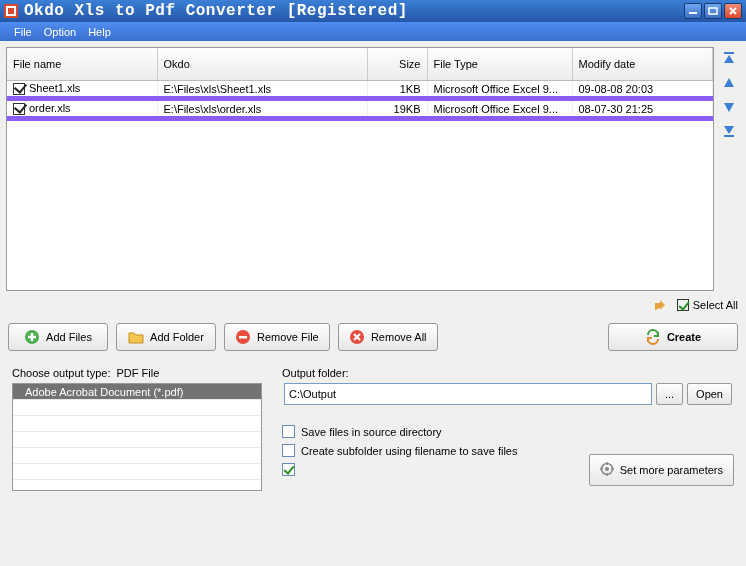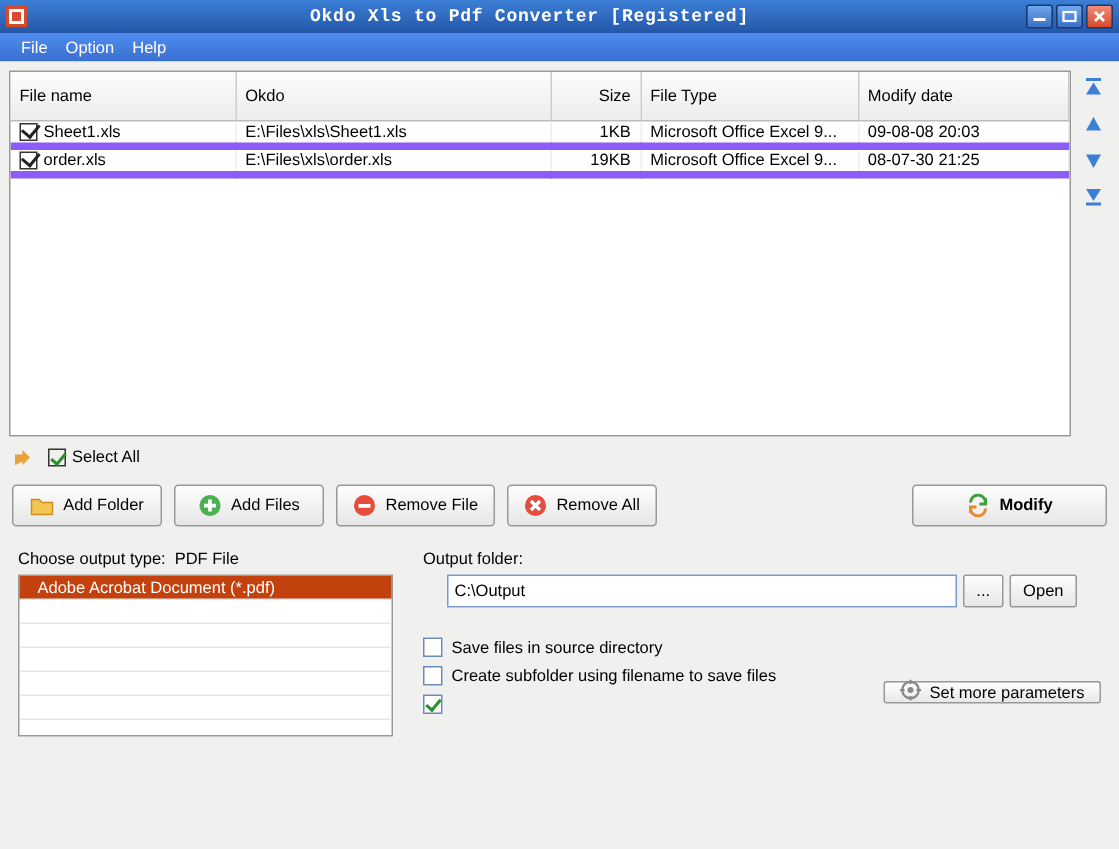--- a/index.html
+++ b/index.html
@@ -1,20 +1,20 @@
 <!DOCTYPE html>
 <html><head>
 <meta charset="utf-8">
 <style>
 * { box-sizing: border-box; margin: 0; padding: 0; font-family: Tahoma, Arial, sans-serif; font-size: 11px; }
 body { background: #ffffff; width: 746px; height: 566px; overflow: hidden; }
 
 .titlebar { height: 22px; background: linear-gradient(#3b7fd6, #2456a8); display: flex; align-items: center; padding: 0 4px; color: #fff; }
 .titlebar .app-icon { width: 14px; height: 14px; margin-right: 6px; display:flex; align-items:center; justify-content:center; }
-.titlebar .title { flex: 1; font-family: "Courier New", monospace; font-size: 12px; font-weight: bold; letter-spacing: 0.5px; text-align: center; }
+.titlebar .title { flex: 1; font-family: "Courier New", monospace; font-size: 16px; font-weight: bold; letter-spacing: 0.5px; }
 .win-btn { width: 18px; height: 16px; margin-left: 2px; border: 1px solid #1a3a6e; border-radius: 2px; display: inline-flex; align-items:center; justify-content:center; }
 .win-min { background: linear-gradient(#6fa7f2,#3a6fc2); }
 .win-max { background: linear-gradient(#6fa7f2,#3a6fc2); }
 .win-close { background: linear-gradient(#f28b7a,#d94a2c); }
 
 .menubar { height: 19px; background: linear-gradient(#4e8df0,#3a6fd0); color: #fff; display:flex; align-items:center; padding: 0 14px; gap: 12px; font-family: "Courier New", monospace; font-size: 12px; }
 .menubar span { cursor: default; }
 
 .content { background: #f0f0ee; padding: 6px; height: calc(100% - 41px); display:flex; flex-direction:column; }
 
@@ -23,50 +23,50 @@
 .filelist table { width: 100%; border-collapse: collapse; table-layout: fixed; }
 .filelist th { background: linear-gradient(#fdfdfd,#ececec); border-right:1px solid #ccc; border-bottom:1px solid #bbb; text-align:left; padding: 10px 6px; font-weight:normal; height:18px; }
 .filelist td { padding: 1px 6px; border-right:1px solid #eee; white-space:nowrap; overflow:hidden; text-overflow:ellipsis; height:16px; }
 .filelist tbody tr { border-bottom: 5px solid #8b5cf6; }
 .filelist .chk { display:inline-block; vertical-align:middle; width:12px; height:12px; border:1px solid #333; margin-right:4px; position:relative; }
 .filelist .chk.checked::after { content:""; position:absolute; left:1px; top:-1px; width:9px; height:6px; border-left:2px solid #222; border-bottom:2px solid #222; transform: rotate(-50deg); }
 
 .side-arrows { width: 22px; display:flex; flex-direction:column; gap:8px; align-items:center; padding-top:4px; }
 .side-arrows svg { cursor:pointer; }
 
-.midbar { display:flex; align-items:center; gap:6px; margin: 6px 2px 10px; }
+.midbar { display:flex; align-items:center; gap:6px; margin: 6px 2px 10px; justify-content: flex-end; }
 .sel-label { display:flex; align-items:center; gap:4px; }
 .sel-label .chk2 { width:12px; height:12px; border:1px solid #333; position:relative; }
 .sel-label .chk2.checked::after { content:""; position:absolute; left:1px; top:2px; width:8px; height:4px; border-left:2px solid #2b8f2b; border-bottom:2px solid #2b8f2b; transform: rotate(-50deg); }
 
 .btn-row { display:flex; gap:8px; align-items:center; margin-bottom: 12px; padding: 0 2px; }
 .btn { height:28px; border:1px solid #999; border-radius:3px; background: linear-gradient(#fefefe,#e6e6e6); display:inline-flex; align-items:center; justify-content:center; gap:6px; padding: 0 10px; cursor:pointer; min-width:100px; }
 .btn-big { min-width: 130px; font-weight:bold; }
 .btn .ico { width:16px; height:16px; display:inline-flex; align-items:center; justify-content:center; }
 .spacer { flex:1; }
 
 .bottom { display:flex; gap:20px; padding: 4px 6px 0; }
 .left-panel { width: 250px; }
 .left-panel .lbl-row { display:flex; gap:6px; margin-bottom:4px; }
 .type-list { border:1px solid #999; background:#fff; height:108px; }
 .type-list .row { padding:2px 4px; border-bottom:1px solid #e8e8e8; height:16px; }
-.type-list .row.sel { background:#c2410c; color:#fff;padding-left:12px; }
+.type-list .row.sel { background:#737373; color:#fff;padding-left:12px; }
 
 .right-panel { flex:1; }
-.out-row { display:flex; gap:4px; align-items:center; margin: 2px 16px 10px; }
+.out-row { display:flex; gap:4px; align-items:center; margin: 2px 2px 10px; }
 .out-row input[type=text] { flex:1; height:22px; border:1px solid #7a9ac7; padding:0 4px; background:#fff; }
 .sm-btn { height:22px; border:1px solid #999; border-radius:2px; background: linear-gradient(#fefefe,#e6e6e6); padding: 0 8px; cursor:pointer; }
 
 .opts { display:flex; flex-direction:column; gap:6px; margin-top:20px; }
 .opt-row { display:flex; align-items:center; gap:6px; }
 .cbox { width:13px; height:13px; border:1px solid #6a8ab8; background:#fff; position:relative; }
 .cbox.checked::after { content:""; position:absolute; left:1px; top:2px; width:8px; height:4px; border-left:2px solid #2b8f2b; border-bottom:2px solid #2b8f2b; transform: rotate(-50deg); }
 
 .more-btn-wrap { display:flex; justify-content:flex-end; margin-top:-22px; }
-.more-btn { height:15px; border:1px solid #999; border-radius:2px; background: linear-gradient(#fefefe,#e8e8e8); padding: 0 10px; display:inline-flex; align-items:center; gap:6px; cursor:pointer; }
+.more-btn { height:32px; border:1px solid #999; border-radius:2px; background: linear-gradient(#fefefe,#e8e8e8); padding: 0 10px; display:inline-flex; align-items:center; gap:6px; cursor:pointer; }
 </style>
 </head>
 <body>
 
 <div class="titlebar">
   <span class="app-icon">
     <svg width="14" height="14" viewBox="0 0 14 14">
         <rect width="14" height="14" fill="#d94a2c"></rect>
         <rect x="2" y="2" width="10" height="10" fill="#fff"></rect>
         <rect x="4" y="4" width="6" height="6" fill="#d94a2c"></rect>
@@ -164,33 +164,33 @@
     <label class="sel-label">
       <span class="chk2 checked"></span>
       <span>Select All</span>
     </label>
   </div>
 
   <div class="btn-row">
     <div class="btn">
       <span class="ico">
           <svg width="16" height="16">
-            <path d="M1 4 L6 4 L8 6 L15 6 L15 14 L1 14 Z" fill="#f6c551" stroke="#c98f1f"></path>
-          </svg>
-        </span>
-      <span>Add Folder</span>
-    </div>
-    <div class="btn">
-      <span class="ico">
-          <svg width="16" height="16">
             <circle cx="8" cy="8" r="7" fill="#4caf50"></circle>
             <path d="M8 4 L8 12 M4 8 L12 8" stroke="#fff" stroke-width="2.5"></path>
           </svg>
         </span>
       <span>Add Files</span>
+    </div>
+    <div class="btn">
+      <span class="ico">
+          <svg width="16" height="16">
+            <path d="M1 4 L6 4 L8 6 L15 6 L15 14 L1 14 Z" fill="#f6c551" stroke="#c98f1f"></path>
+          </svg>
+        </span>
+      <span>Add Folder</span>
     </div>
     <div class="btn">
       <span class="ico">
           <svg width="16" height="16">
             <circle cx="8" cy="8" r="7" fill="#e74c3c"></circle>
             <rect x="4" y="7" width="8" height="2.5" fill="#fff"></rect>
           </svg>
         </span>
       <span>Remove File</span>
     </div>
@@ -206,21 +206,21 @@
     <div class="spacer"></div>
     <div class="btn btn-big">
       <span class="ico">
           <svg width="16" height="16">
             <path d="M3 6 A5 5 0 0 1 13 6" fill="none" stroke="#3aa03a" stroke-width="2"></path>
             <path d="M13 3 L13 7 L9 7" fill="none" stroke="#3aa03a" stroke-width="2"></path>
             <path d="M13 10 A5 5 0 0 1 3 10" fill="none" stroke="#e78a2e" stroke-width="2"></path>
             <path d="M3 13 L3 9 L7 9" fill="none" stroke="#e78a2e" stroke-width="2"></path>
           </svg>
         </span>
-      <span>Modify</span>
+      <span>Create</span>
     </div>
   </div>
 
   <div class="bottom">
     <div class="left-panel">
       <div class="lbl-row">
         <span>Choose output type:</span>
         <span>PDF File</span>
       </div>
       <div class="type-list">

